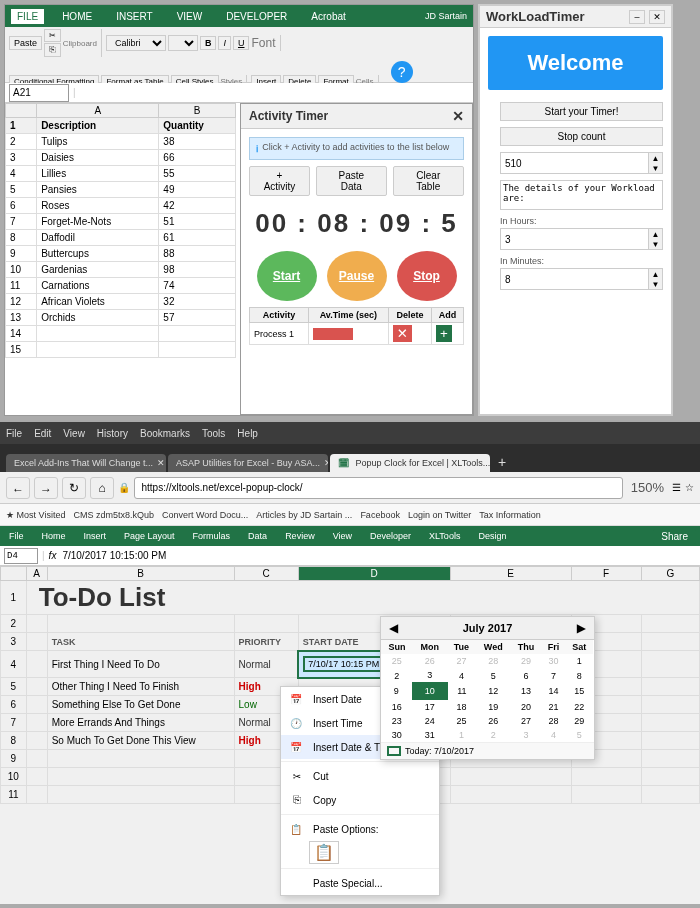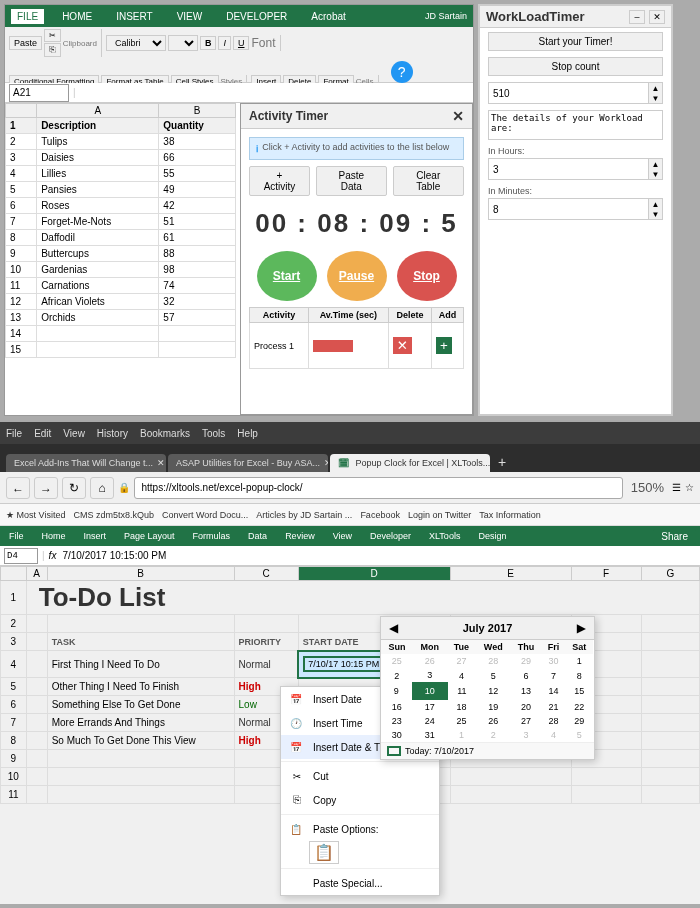--- a/index.html
+++ b/index.html
@@ -37,33 +37,33 @@
     .timer-buttons { display: flex; gap: 6px; }
     .timer-btn { padding: 3px 10px; font-size: 10px; border: 1px solid #ccc; border-radius: 2px; cursor: pointer; background: #f0f0f0; }
     .timer-display { text-align: center; font-size: 26px; font-weight: bold; letter-spacing: 2px; color: #333; padding: 6px 0; }
     .timer-controls { display: flex; justify-content: center; gap: 10px; }
     .ctrl-btn { width: 60px; height: 50px; border-radius: 50%; border: none; font-size: 12px; font-weight: bold; cursor: pointer; text-decoration: underline; }
     .ctrl-btn.start { background: #5cb85c; color: white; }
     .ctrl-btn.pause { background: #f0ad4e; color: white; }
     .ctrl-btn.stop { background: #d9534f; color: white; }
     .timer-table { width: 100%; border-collapse: collapse; font-size: 9px; }
     .timer-table th { background: #f0f0f0; border: 1px solid #ccc; padding: 2px 4px; text-align: center; }
-    .timer-table td { border: 1px solid #ddd; padding: 14px 4px; }
+    .timer-table td { border: 1px solid #ddd; padding: 2px 4px; }
     .timer-table .delete-btn { background: #d9534f; color: white; border: none; padding: 1px 4px; cursor: pointer; }
     .timer-table .add-row-btn { background: #217346; color: white; border: none; padding: 1px 4px; cursor: pointer; }
     .timer-table .time-bar { background: #d9534f; height: 12px; display: block; width: 40px; }
 
     
     .workload-panel { width: 195px; height: 412px; background: #fff; border: 2px solid #ccc; display: flex; flex-direction: column; flex-shrink: 0; }
     .wl-titlebar { background: #f0f0f0; border-bottom: 1px solid #ccc; padding: 3px 6px; display: flex; justify-content: space-between; align-items: center; }
     .wl-title { font-size: 13px; font-weight: bold; color: #333; }
     .wl-controls { display: flex; gap: 4px; }
     .wl-ctrl-btn { background: none; border: 1px solid #ccc; width: 16px; height: 14px; font-size: 9px; cursor: pointer; display: flex; align-items: center; justify-content: center; }
     .wl-welcome { background: #2196F3; color: white; font-size: 22px; font-weight: bold; padding: 14px 12px; margin: 8px; border-radius: 2px; text-align: center; }
-    .wl-body { padding: 4px 8px; display: flex; flex-direction: column; gap: 6px; flex: 1; overflow: hidden; }
+    .wl-body { padding: 4px 8px; display: flex; flex-direction: column; gap: 6px; flex: 1; overflow: hidden; margin-left: 12px; }
     .wl-btn { background: #f0f0f0; border: 1px solid #ccc; padding: 3px 8px; font-size: 10px; cursor: pointer; text-align: center; }
     .wl-field-group { display: flex; flex-direction: column; gap: 2px; }
     .wl-label { font-size: 9px; color: #555; }
     .wl-input-row { display: flex; align-items: center; border: 1px solid #ccc; }
     .wl-input { border: none; padding: 2px 4px; font-size: 10px; flex: 1; outline: none; width: 100%; }
     .wl-spinners { display: flex; flex-direction: column; }
     .wl-spin { background: #f0f0f0; border: none; border-left: 1px solid #ccc; font-size: 8px; cursor: pointer; width: 14px; height: 10px; display: flex; align-items: center; justify-content: center; padding: 0; }
     .wl-textarea { width: 100%; height: 30px; border: 1px solid #ccc; font-size: 9px; padding: 2px; resize: none; }
 
     
@@ -324,20 +324,21 @@
   </div>
 
   <div class="workload-panel">
     <div class="wl-titlebar">
       <span class="wl-title">WorkLoadTimer</span>
       <div class="wl-controls">
         <button class="wl-ctrl-btn">–</button>
         <button class="wl-ctrl-btn">✕</button>
       </div>
     </div>
+    <div class="wl-welcome">Welcome</div>
     <div class="wl-body">
       <button class="wl-btn">Start your Timer!</button>
       <button class="wl-btn">Stop count</button>
       <div class="wl-input-row">
         <input class="wl-input" value="510" style="">
         <div class="wl-spinners">
           <button class="wl-spin">▲</button>
           <button class="wl-spin">▼</button>
         </div>
       </div>

